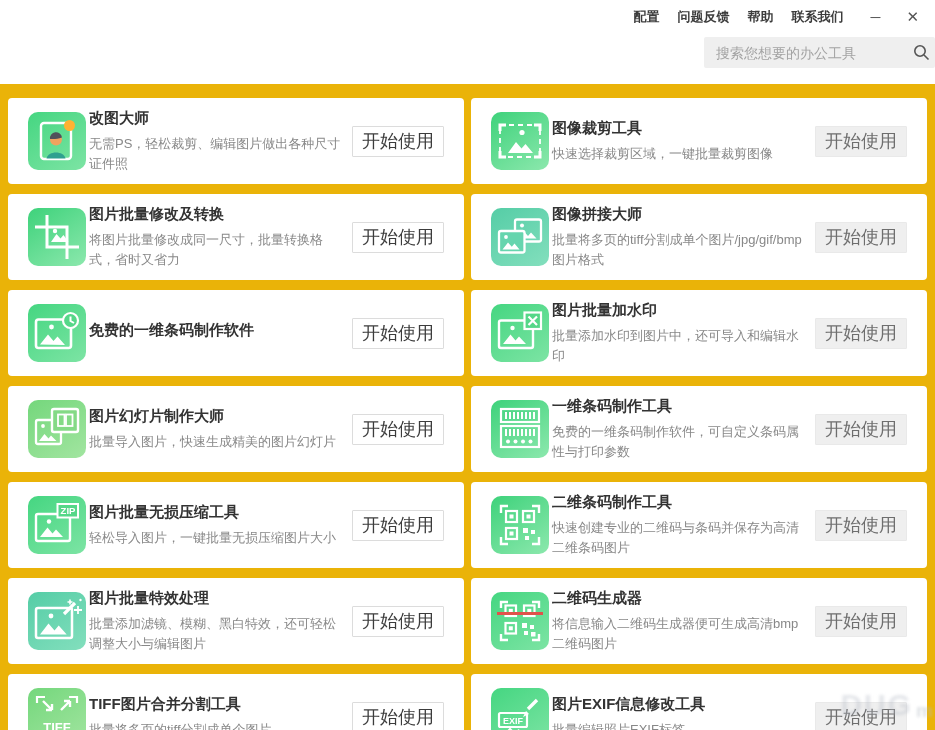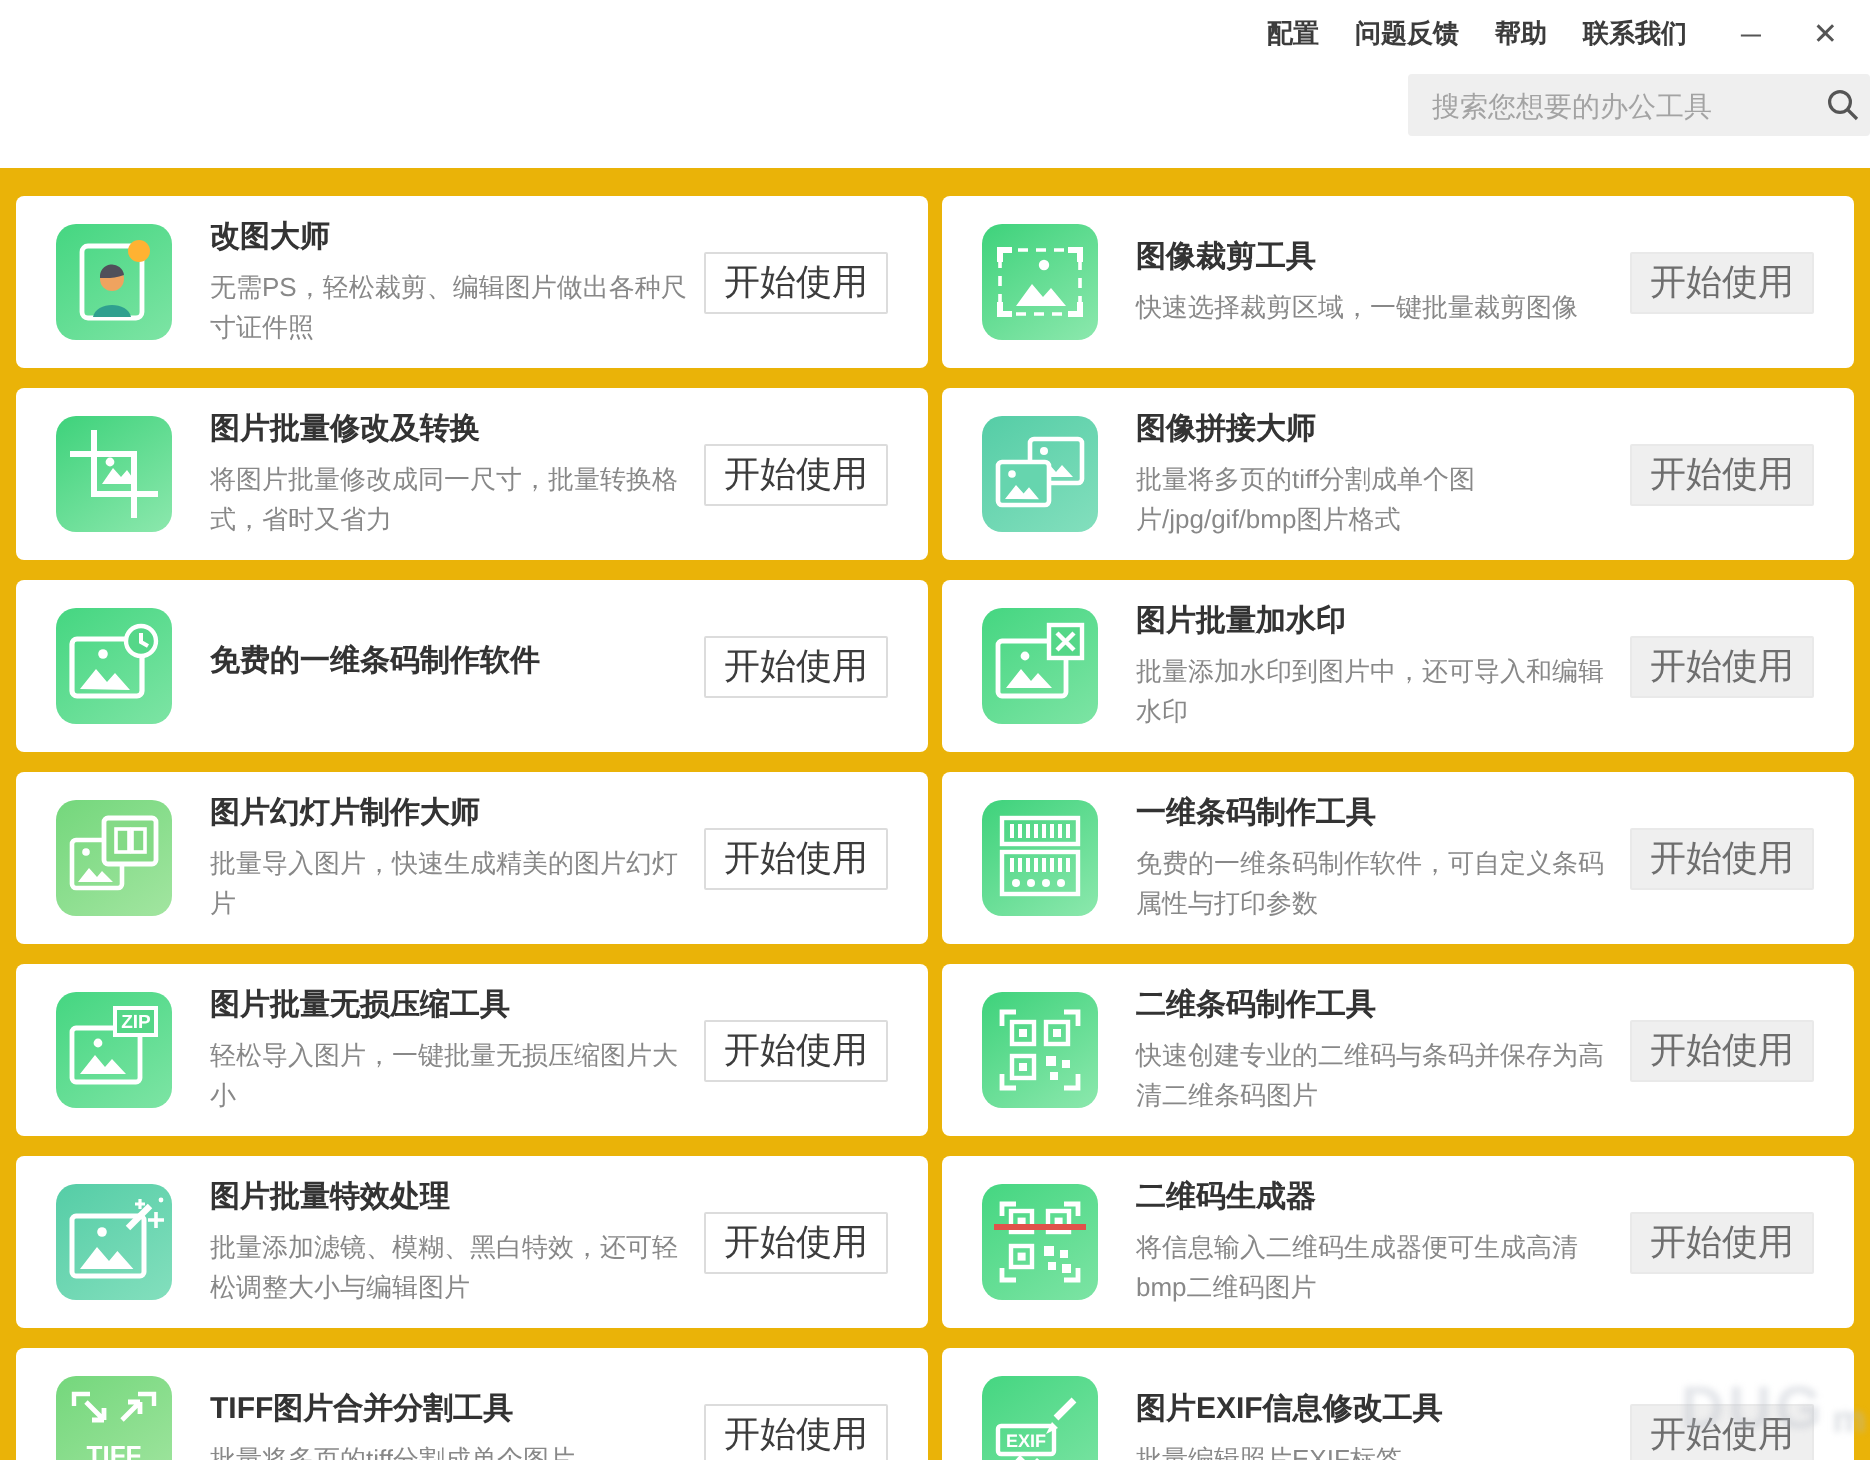--- a/index.html
+++ b/index.html
@@ -33,21 +33,21 @@
   .main {
     position:absolute; top:84px; left:0; right:0; bottom:0;
     background:#eab308; padding:14px 8px 0; overflow:hidden;
   }
   .grid { display:grid; grid-template-columns:1fr 1fr; gap:10px 7px; grid-auto-rows:86px; }
   .card {
     background:#fff; border-radius:4px; display:flex; align-items:center;
     padding:0 20px; overflow:hidden;
   }
   .tool-icon {
-    width:58px; height:58px; border-radius:10px; flex-shrink:0; margin-right:19px;
+    width:58px; height:58px; border-radius:10px; flex-shrink:0; margin-right:3px;
     display:flex; align-items:center; justify-content:center;
   }
   .g-green  { background:linear-gradient(145deg,#45d681,#7de4a4); }
   .g-green2 { background:linear-gradient(145deg,#3ed27b,#8ce8ad); }
   .g-teal   { background:linear-gradient(145deg,#55cda6,#83dfbd); }
   .g-lime   { background:linear-gradient(145deg,#74d77c,#a2e5a0); }
   .txt { flex:1; min-width:0; margin-right:8px; }
   .title { font-size:15px; font-weight:bold; color:#333; margin-bottom:6px; }
   .desc { font-size:13px; color:#888; line-height:20px; max-width:254px; }
   .btn {

